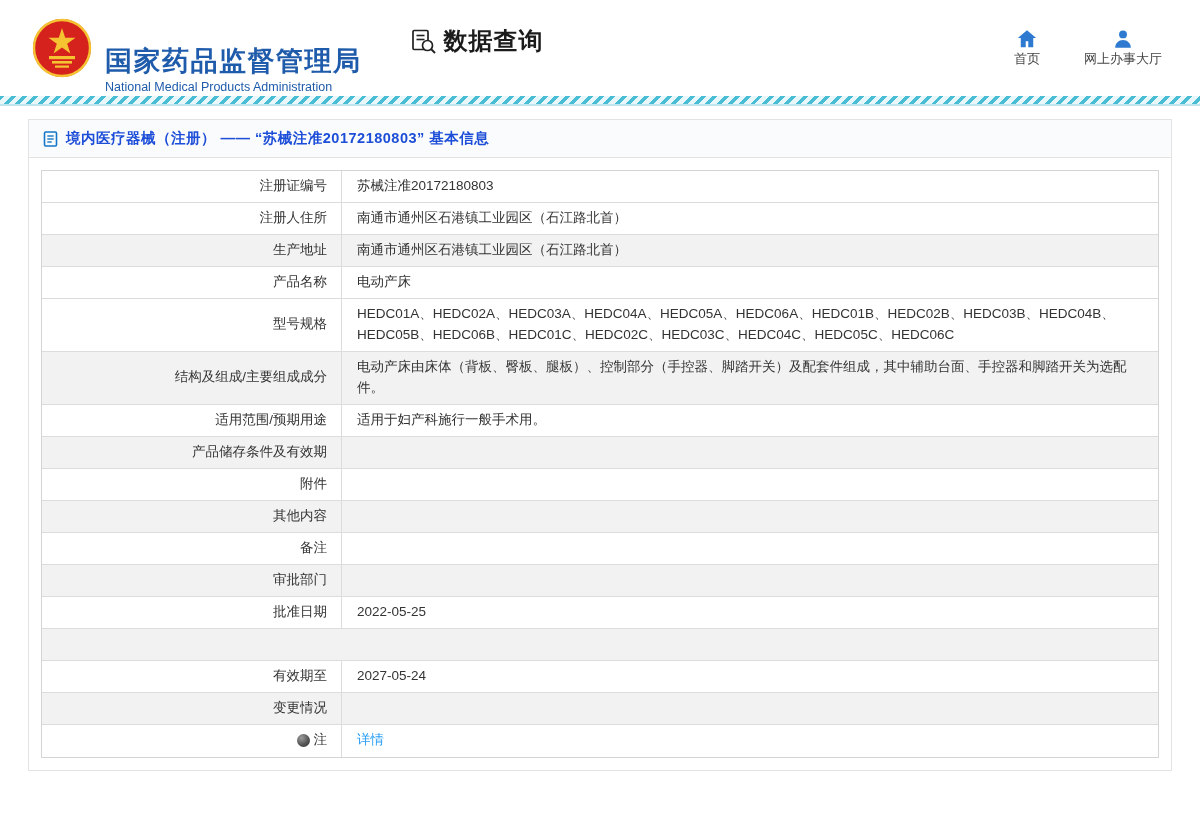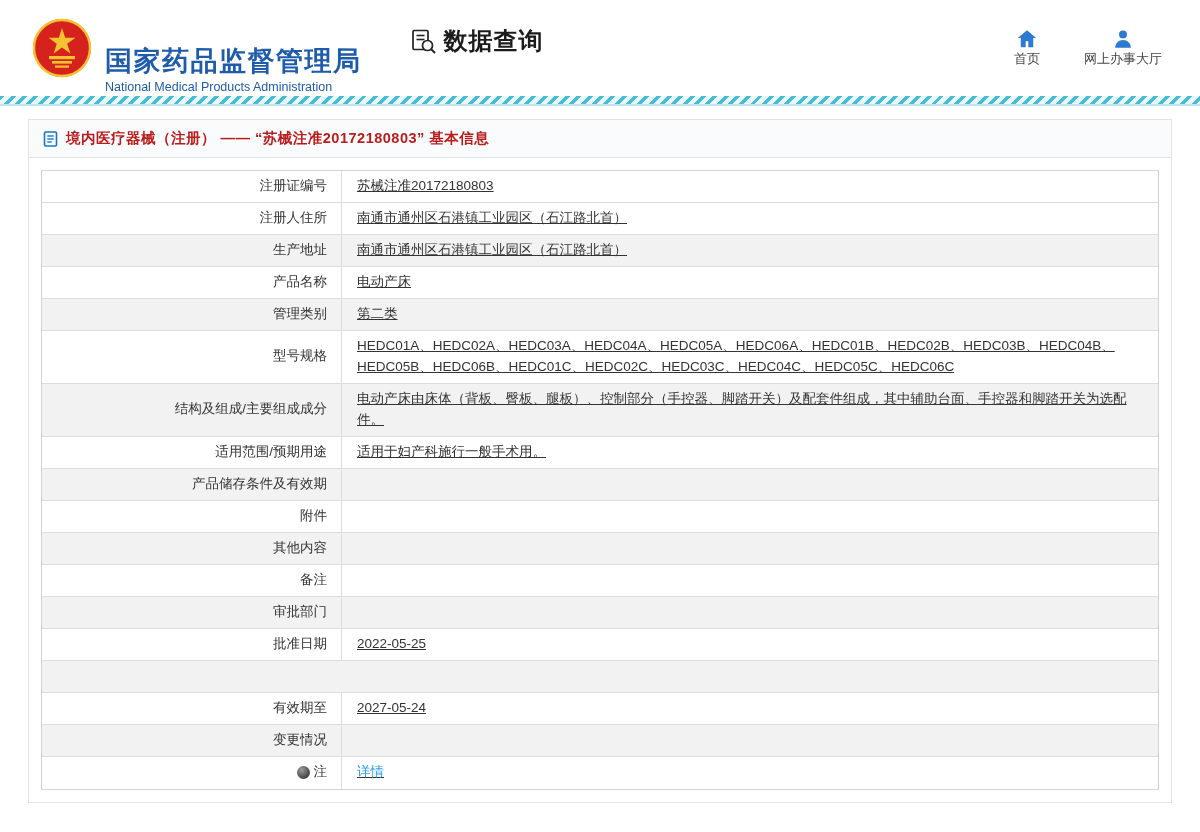--- a/index.html
+++ b/index.html
@@ -42,35 +42,35 @@
     border-bottom:2px solid #bfe6ef;
   }
 
   
   .main-area { padding:13px 28px 0 28px; background:#fff; }
   .panel { background:#fff; border:1px solid #e3e3e3; }
 
   .panel-title {
     height:38px; display:flex; align-items:center; gap:8px;
     padding:0 14px; background:#fafbfc; border-bottom:1px solid #e3e3e3;
-    color:#b91c1c; font-size:14.5px; font-weight:600; letter-spacing:0.5px;
+    color:#1d4ed8; font-size:14.5px; font-weight:600; letter-spacing:0.5px;
   }
   .bc-icon { width:15px; height:16px; display:block; flex:0 0 auto; }
 
   .info-table { margin:12px; border:1px solid #d4d4d4; }
   .trow { display:flex; border-bottom:1px solid #dcdcdc; min-height:32px; }
   .trow:last-child { border-bottom:none; }
   .trow.white { background:#fff; }
   .trow.gray  { background:#f2f2f2; }
   .cell { display:flex; align-items:center; font-size:13.5px; color:#333; line-height:1.55; }
   .lcell {
     width:300px; flex:0 0 300px; justify-content:flex-end; text-align:right;
     padding:5px 14px 5px 8px; border-right:1px solid #dcdcdc;
   }
-  .vcell { flex:1; padding:5px 15px;text-decoration:underline; }
+  .vcell { flex:1; padding:5px 15px; }
   .detail-link { color:#2b9ff5; text-decoration:none; cursor:pointer; }
   .note-ball {
     width:13px; height:13px; border-radius:50%;
     background:radial-gradient(circle at 35% 30%, #9b9b9b 0%, #565656 55%, #2e2e2e 100%);
     display:inline-block; margin-right:4px; flex:0 0 auto;
   }
 </style>
 </head>
 <body>
 
@@ -164,26 +164,20 @@
                 <span>生产地址</span>
               </div>
               <div class="cell vcell">南通市通州区石港镇工业园区（石江路北首）</div>
             </div>
             <div class="trow white">
               <div class="cell lcell">
                 <span>产品名称</span>
               </div>
               <div class="cell vcell">电动产床</div>
             </div>
-            <div class="trow gray">
-              <div class="cell lcell">
-                <span>管理类别</span>
-              </div>
-              <div class="cell vcell">第二类</div>
-            </div>
             <div class="trow white">
               <div class="cell lcell">
                 <span>型号规格</span>
               </div>
               <div class="cell vcell">HEDC01A、HEDC02A、HEDC03A、HEDC04A、HEDC05A、HEDC06A、HEDC01B、HEDC02B、HEDC03B、HEDC04B、HEDC05B、HEDC06B、HEDC01C、HEDC02C、HEDC03C、HEDC04C、HEDC05C、HEDC06C</div>
             </div>
             <div class="trow gray">
               <div class="cell lcell">
                 <span>结构及组成/主要组成成分</span>
               </div>

